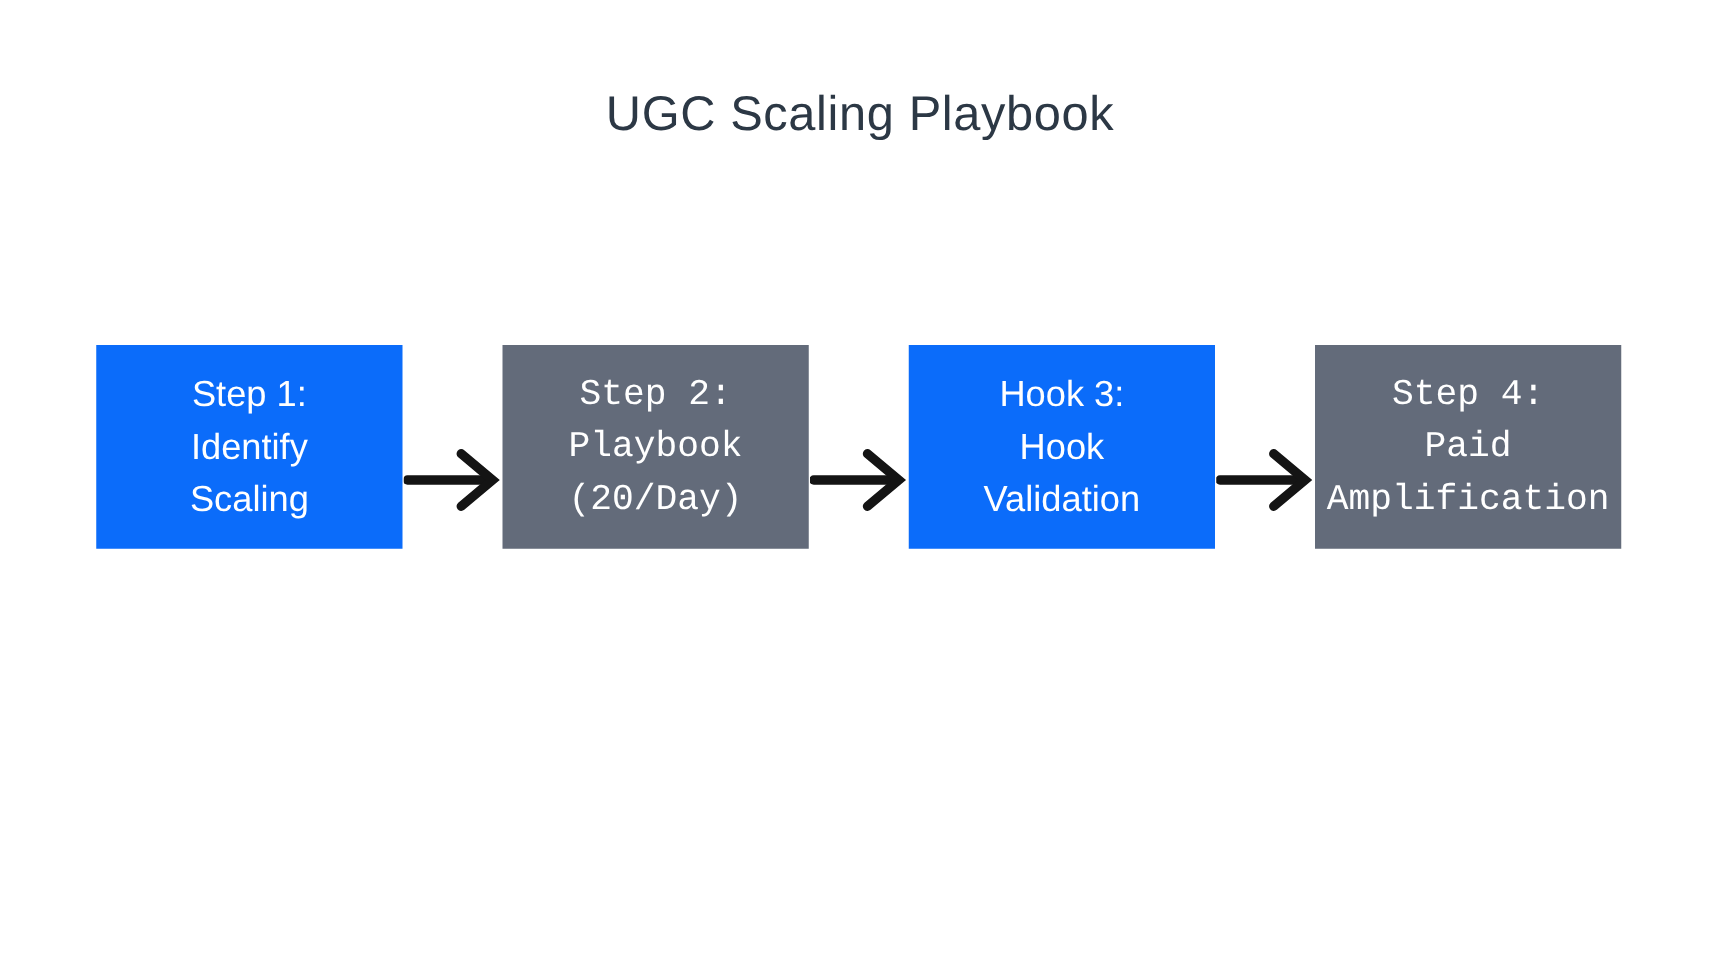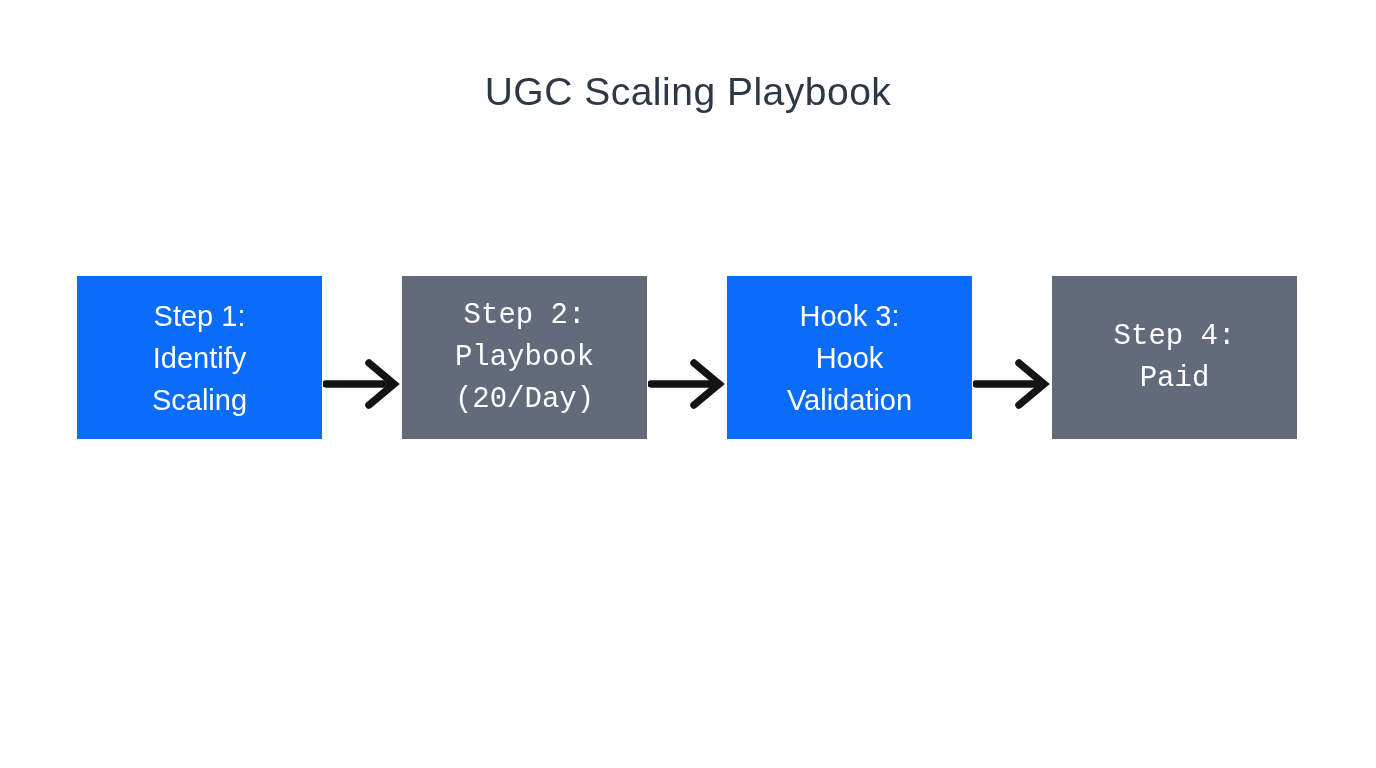--- a/index.html
+++ b/index.html
@@ -113,15 +113,16 @@
   <div class="arrow">
     <svg width="78" height="56" viewBox="0 0 78 56" aria-hidden="true">
       <line class="stroke" x1="3" y1="28" x2="64" y2="28"></line>
       <polyline class="stroke" points="46,7 71,28 46,49"></polyline>
     </svg>
   </div>
 
   <div class="box gray">
     <div class="line">Step 4:</div>
     <div class="line">Paid</div>
+    <div class="line">Amplification</div>
   </div>
 
 </div>
 
 </body></html>

